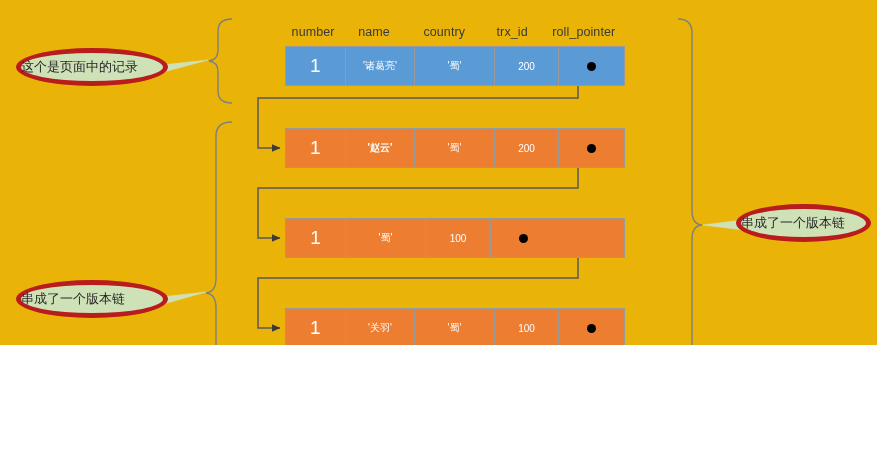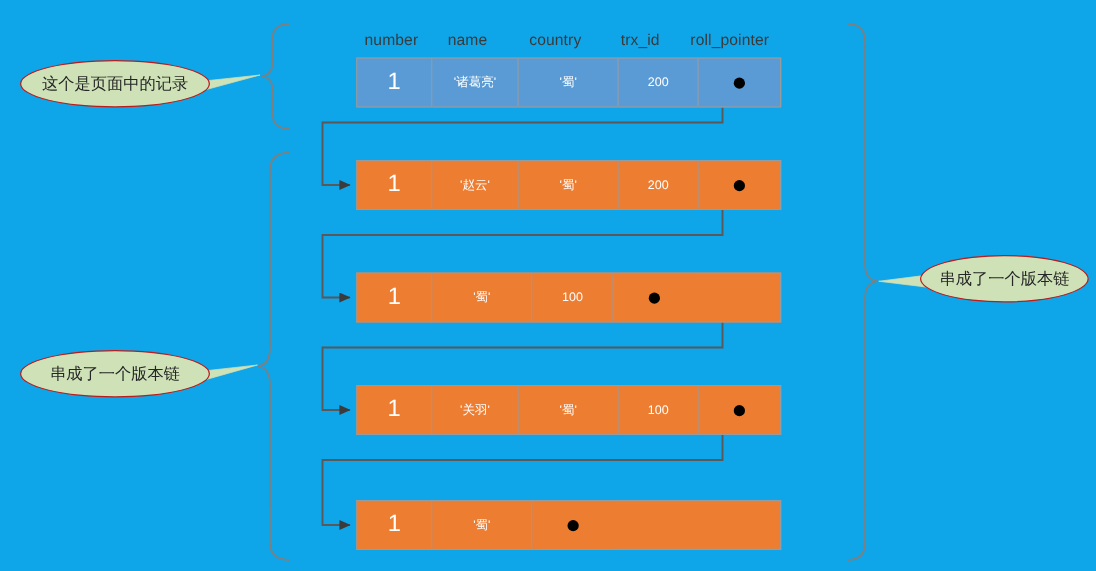--- a/index.html
+++ b/index.html
@@ -3,22 +3,22 @@
 <meta charset="utf-8">
 <style>
   html, body {
     margin: 0;
     padding: 0;
     background: #ffffff;
   }
   #canvas {
     position: relative;
     width: 877px;
-    height: 457px;
-    background: #0ea5e9;
+    height: 345px;
+    background: #eab308;
     font-family: "Liberation Sans", "DejaVu Sans", sans-serif;
     overflow: hidden;
   }
   #svg-layer {
     position: absolute;
     left: 0;
     top: 0;
     width: 877px;
     height: 457px;
     pointer-events: none;
@@ -71,24 +71,23 @@
     border-radius: 50%;
     background: #000000;
     display: block;
   }
 
   
   .callout {
     position: absolute;
     display: flex;
     align-items: center;
-    justify-content: center;
     border-radius: 50% / 50%;
     background: #cfe2b7;
-    border: 1px solid #b91c1c;
+    border: 5px solid #b91c1c;
     color: #262626;
     font-size: 13px;
     white-space: nowrap;
     box-sizing: border-box;
   }
   .callout-label { pointer-events: none; }
 </style>
 </head>
 <body>
 
@@ -153,21 +152,21 @@
     <div class="cell" style="width:70px;">'诸葛亮'</div>
     <div class="cell" style="width:80px;">'蜀'</div>
     <div class="cell" style="width:65px;">200</div>
     <div class="cell" style="width:65px;">
       <span class="ptr-dot"></span>
     </div>
   </div>
 
   <div class="record-row orange" style="left:285px; top:128px; width:340px; height:40px;">
     <div class="cell num" style="width:60px;">1</div>
-    <div class="cell" style="width:70px;">'赵云'</div>
+    <div class="cell" style="width:70px;font-weight:bold;">'赵云'</div>
     <div class="cell" style="width:80px;">'蜀'</div>
     <div class="cell" style="width:65px;">200</div>
     <div class="cell" style="width:65px;">
       <span class="ptr-dot"></span>
     </div>
   </div>
 
   <div class="record-row orange" style="left:285px; top:218px; width:340px; height:40px;">
     <div class="cell num" style="width:60px;">1</div>
     <div class="cell" style="width:80px;">'蜀'</div>

